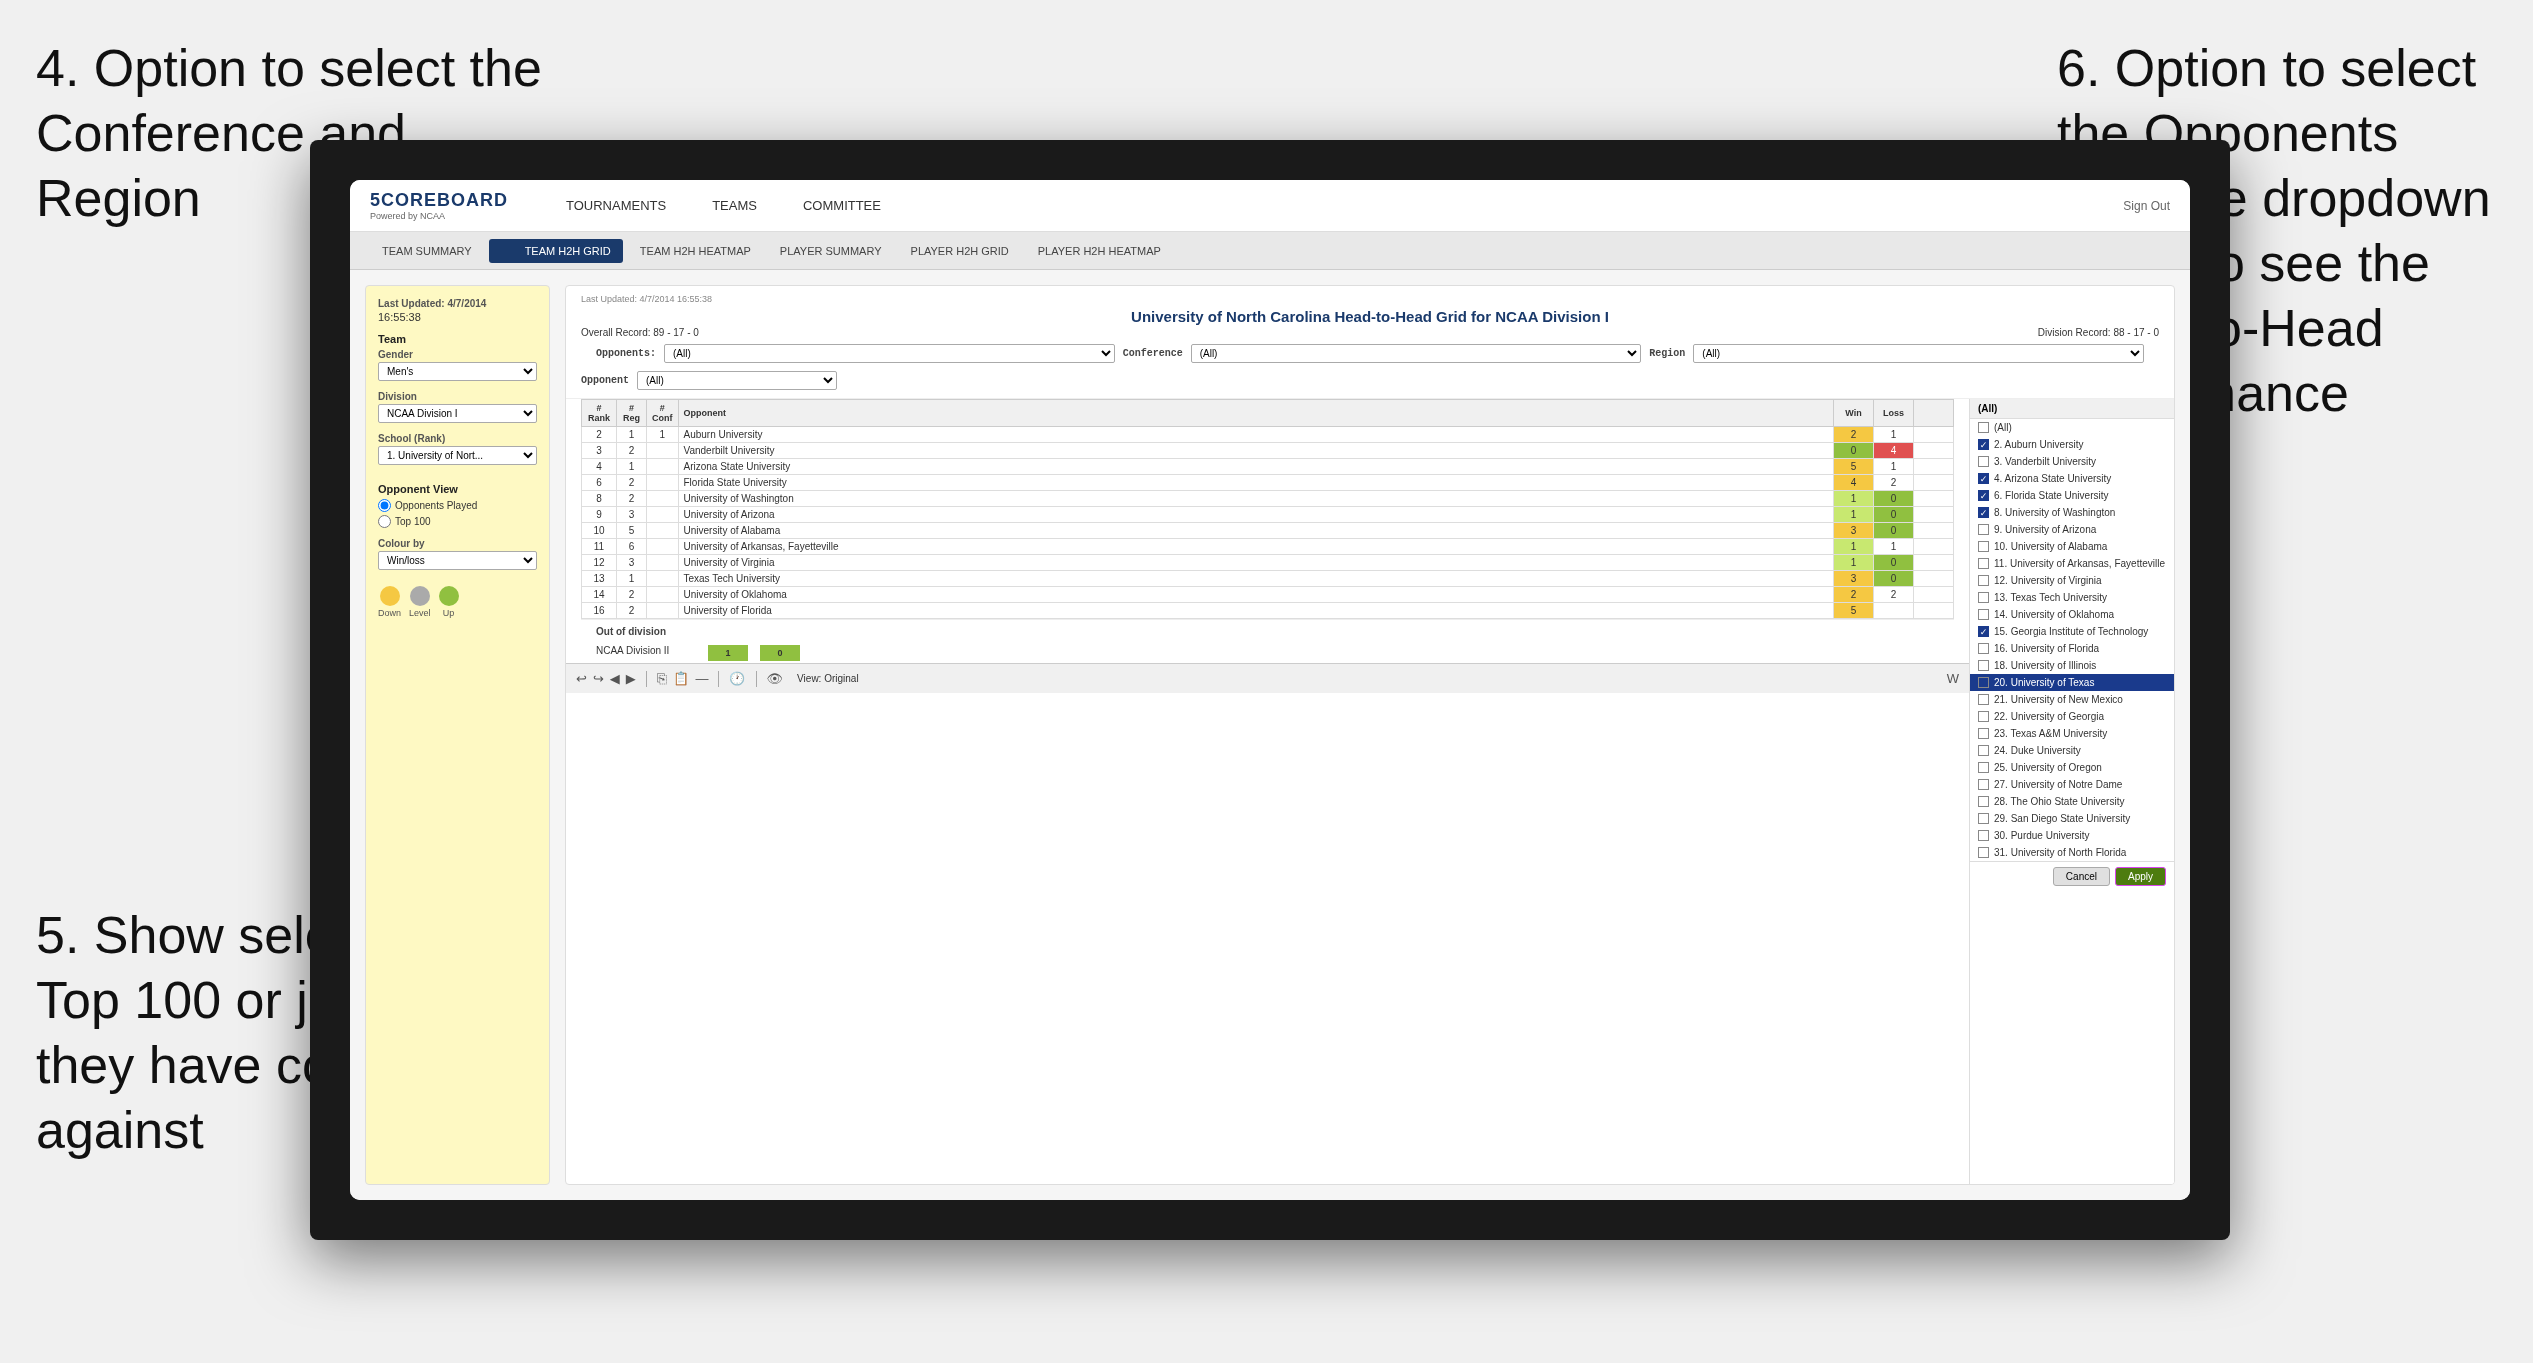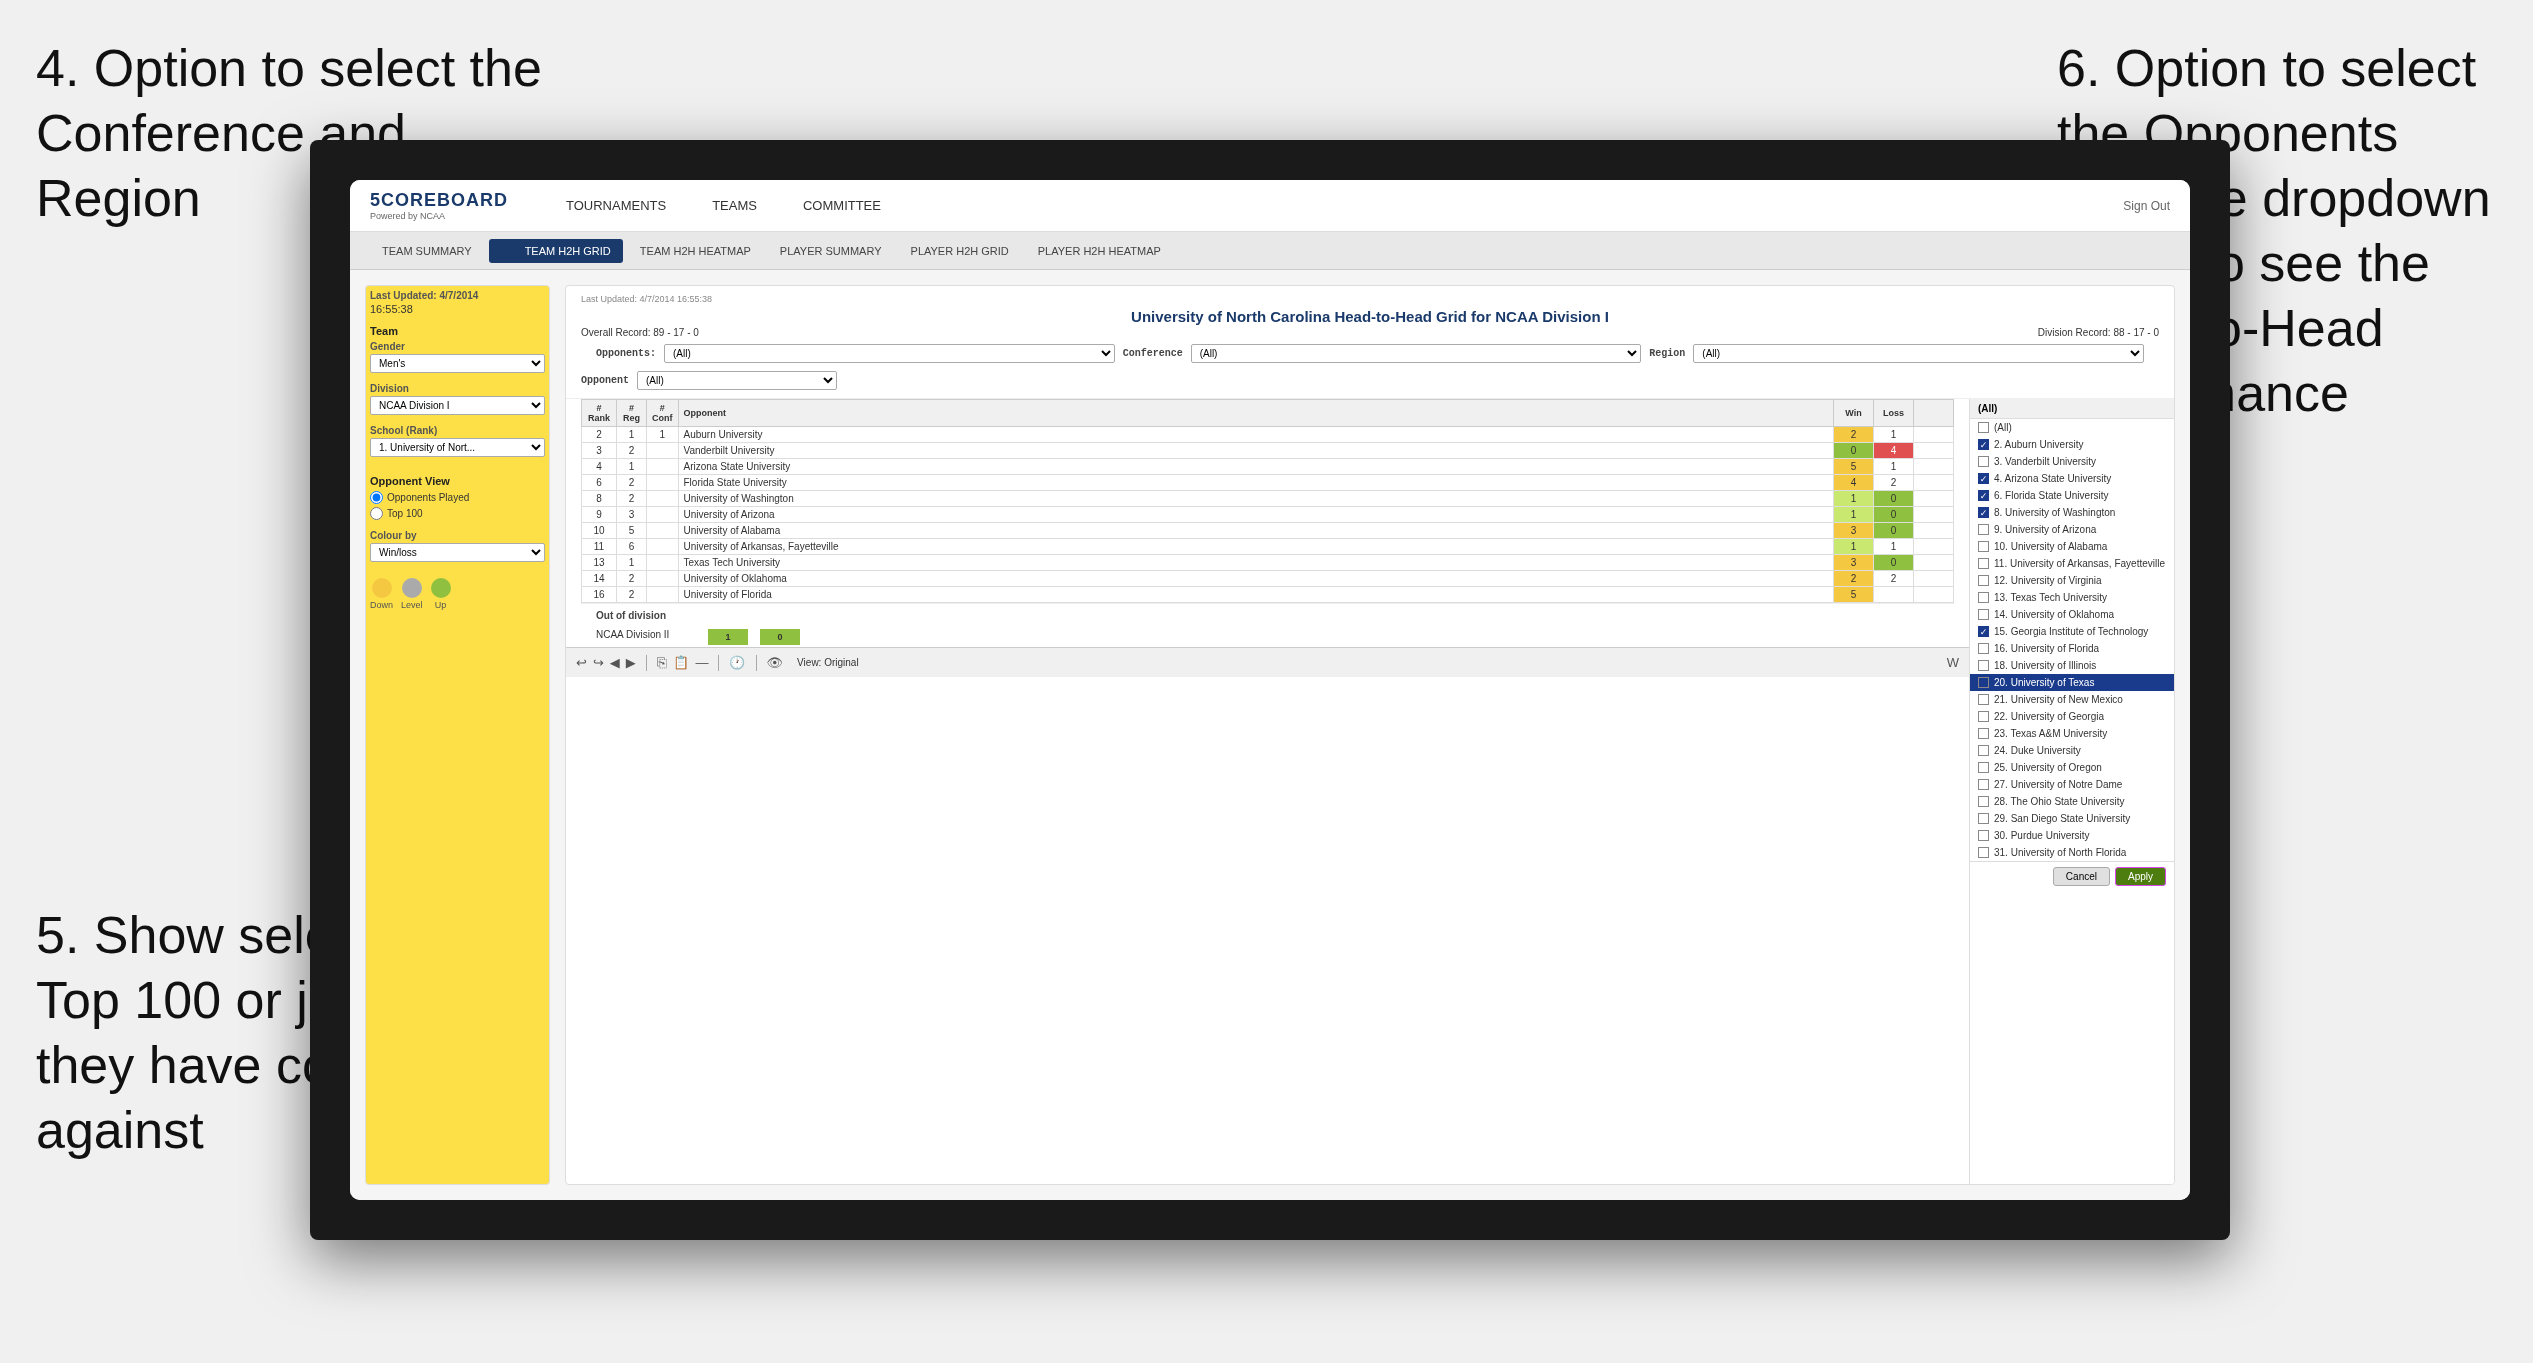--- a/index.html
+++ b/index.html
@@ -135,24 +135,24 @@
       display: flex;
       overflow: hidden;
       background: #f5f5f5;
       padding: 15px;
       gap: 15px;
     }
 
     
     .left-panel {
       width: 185px;
-      background: #fde047;
+      background: #fef9c3;
       border: 1px solid #ddd;
       border-radius: 4px;
-      padding: 4px;
+      padding: 12px;
       font-size: 11px;
       flex-shrink: 0;
     }
 
     .panel-label {
       font-size: 10px;
       color: #555;
       margin-bottom: 2px;
       font-weight: 600;
     }
@@ -700,20 +700,29 @@
                     <tr>
       <td class="td-rank">11</td>
       <td class="td-reg">6</td>
       <td class="td-conf"></td>
       <td class="td-opponent">University of Arkansas, Fayetteville</td>
       <td class="td-win" style="background:#c8e870;">1</td>
       <td class="td-loss" style="background:#fff;color:#333;">1</td>
       <td class="td-num"></td>
     </tr>
                     <tr>
+      <td class="td-rank">12</td>
+      <td class="td-reg">3</td>
+      <td class="td-conf"></td>
+      <td class="td-opponent">University of Virginia</td>
+      <td class="td-win" style="background:#c8e870;">1</td>
+      <td class="td-loss" style="background:#90c040;color:#333;">0</td>
+      <td class="td-num"></td>
+    </tr>
+                    <tr>
       <td class="td-rank">13</td>
       <td class="td-reg">1</td>
       <td class="td-conf"></td>
       <td class="td-opponent">Texas Tech University</td>
       <td class="td-win" style="background:#f5c842;">3</td>
       <td class="td-loss" style="background:#90c040;color:#333;">0</td>
       <td class="td-num"></td>
     </tr>
                     <tr>
       <td class="td-rank">14</td>

